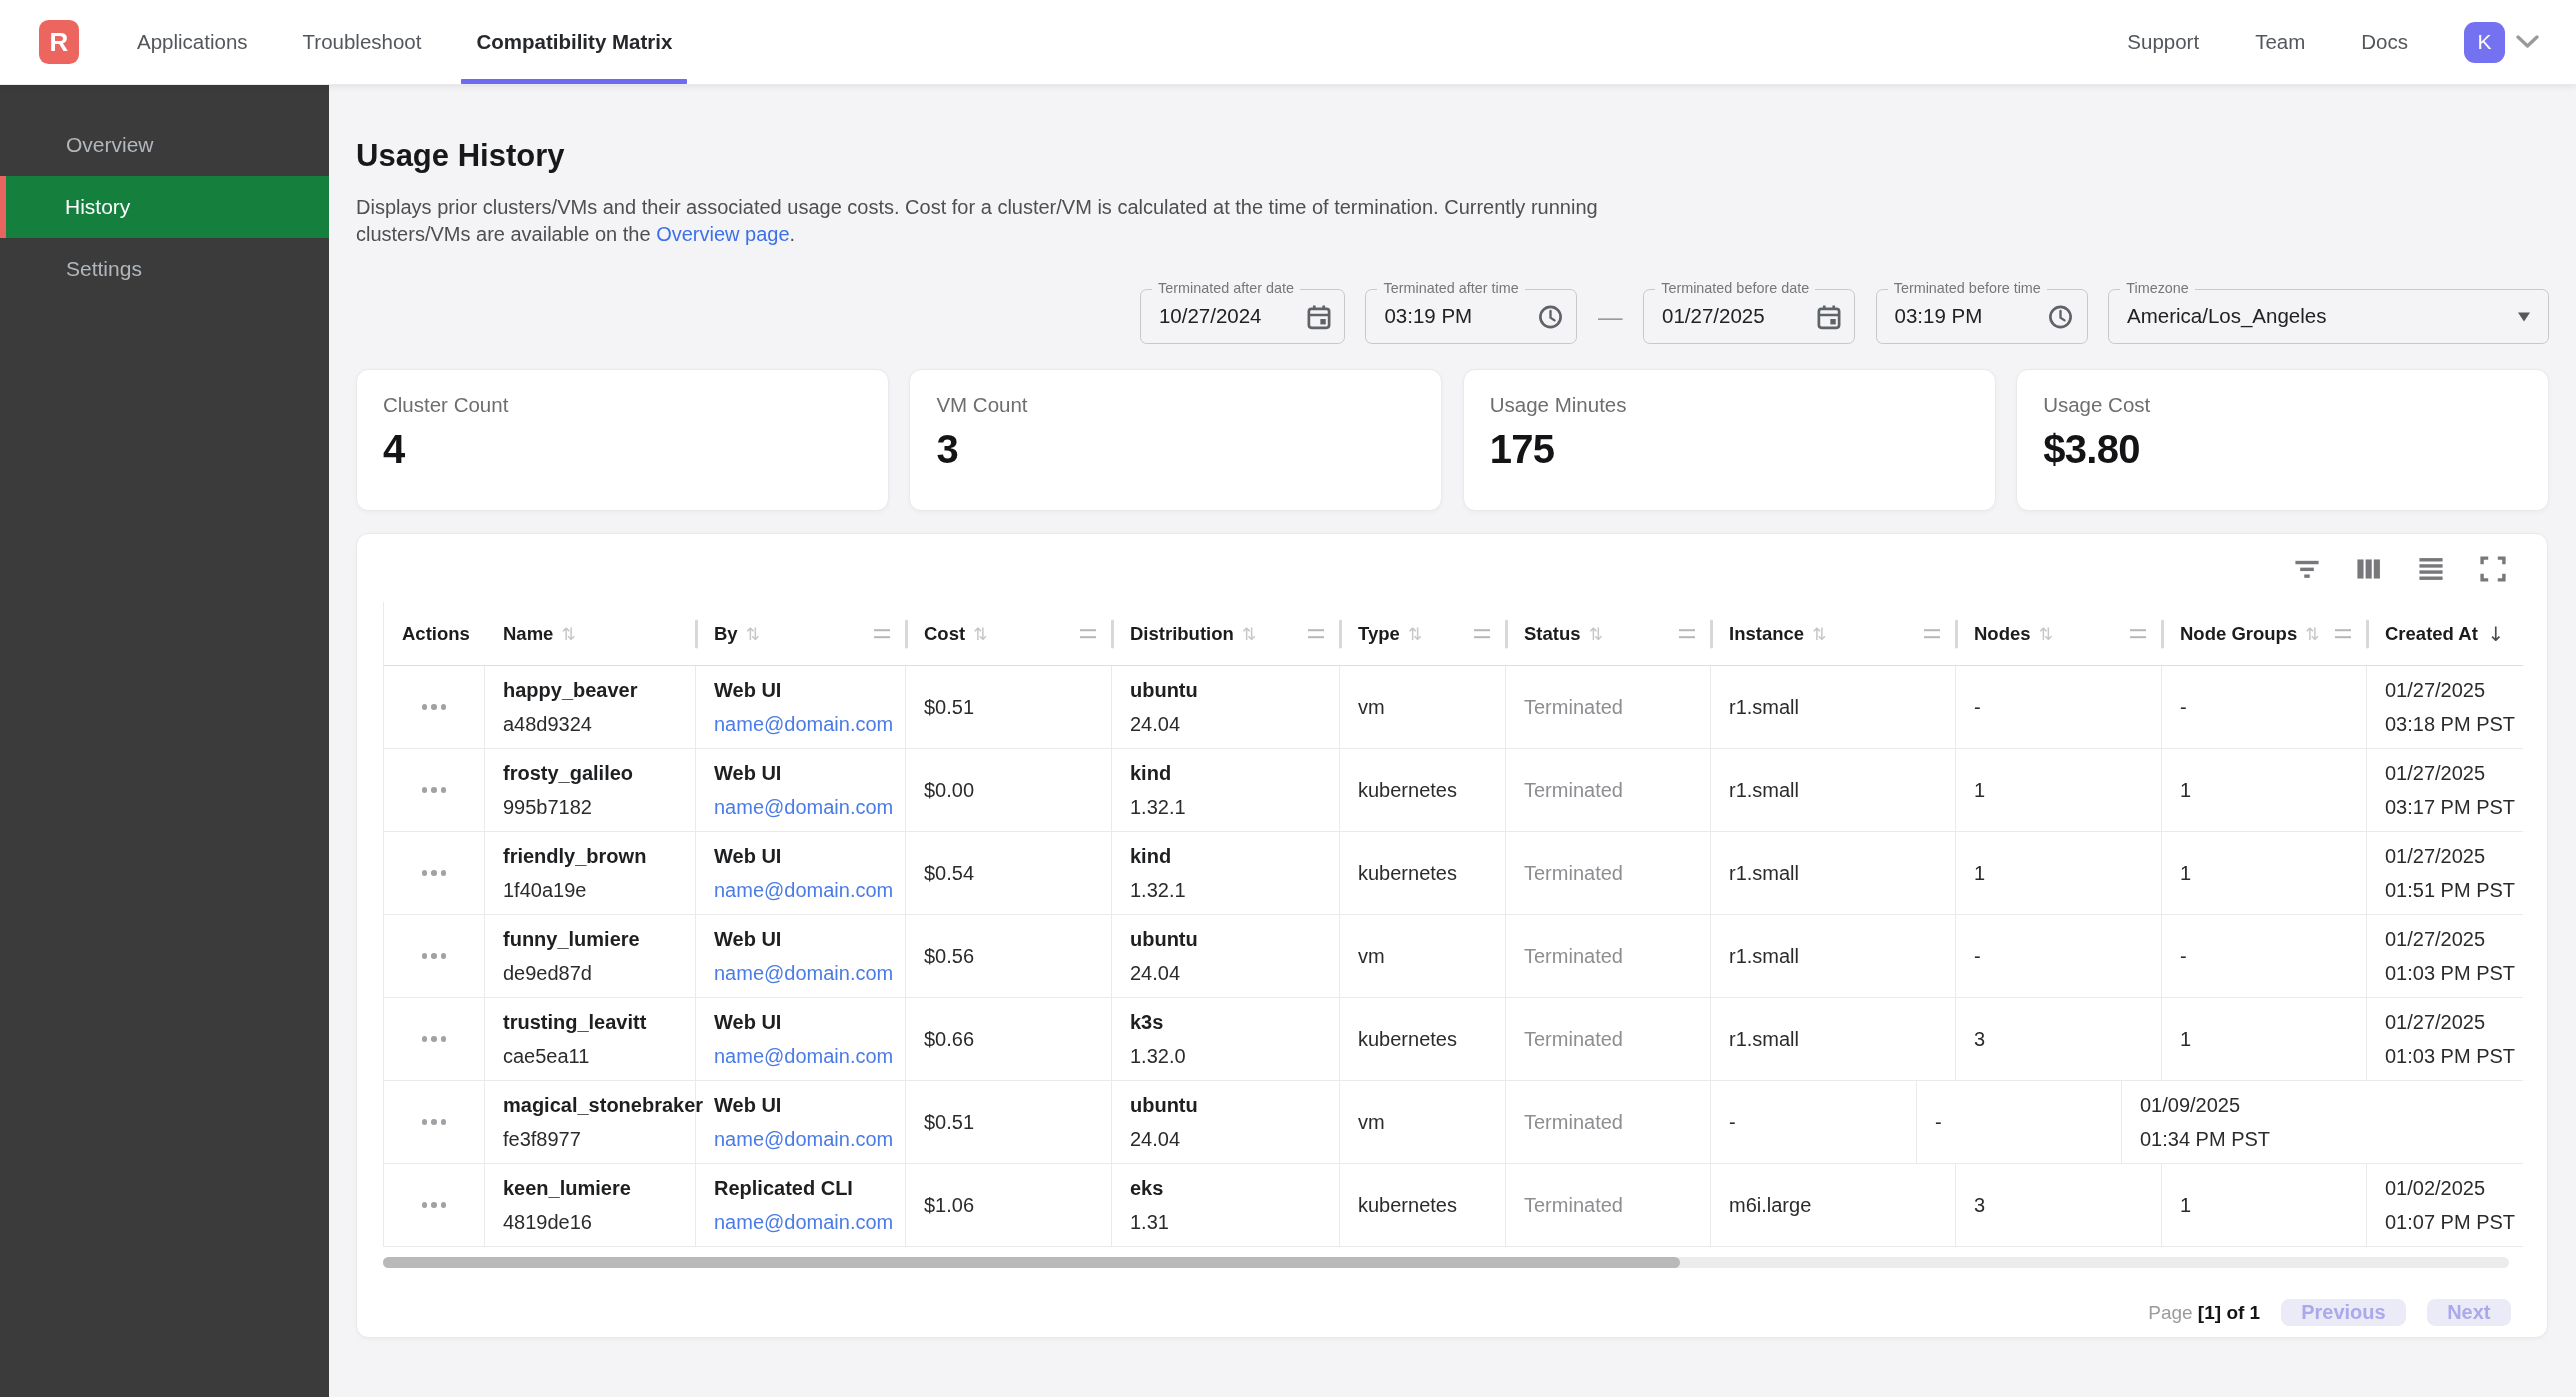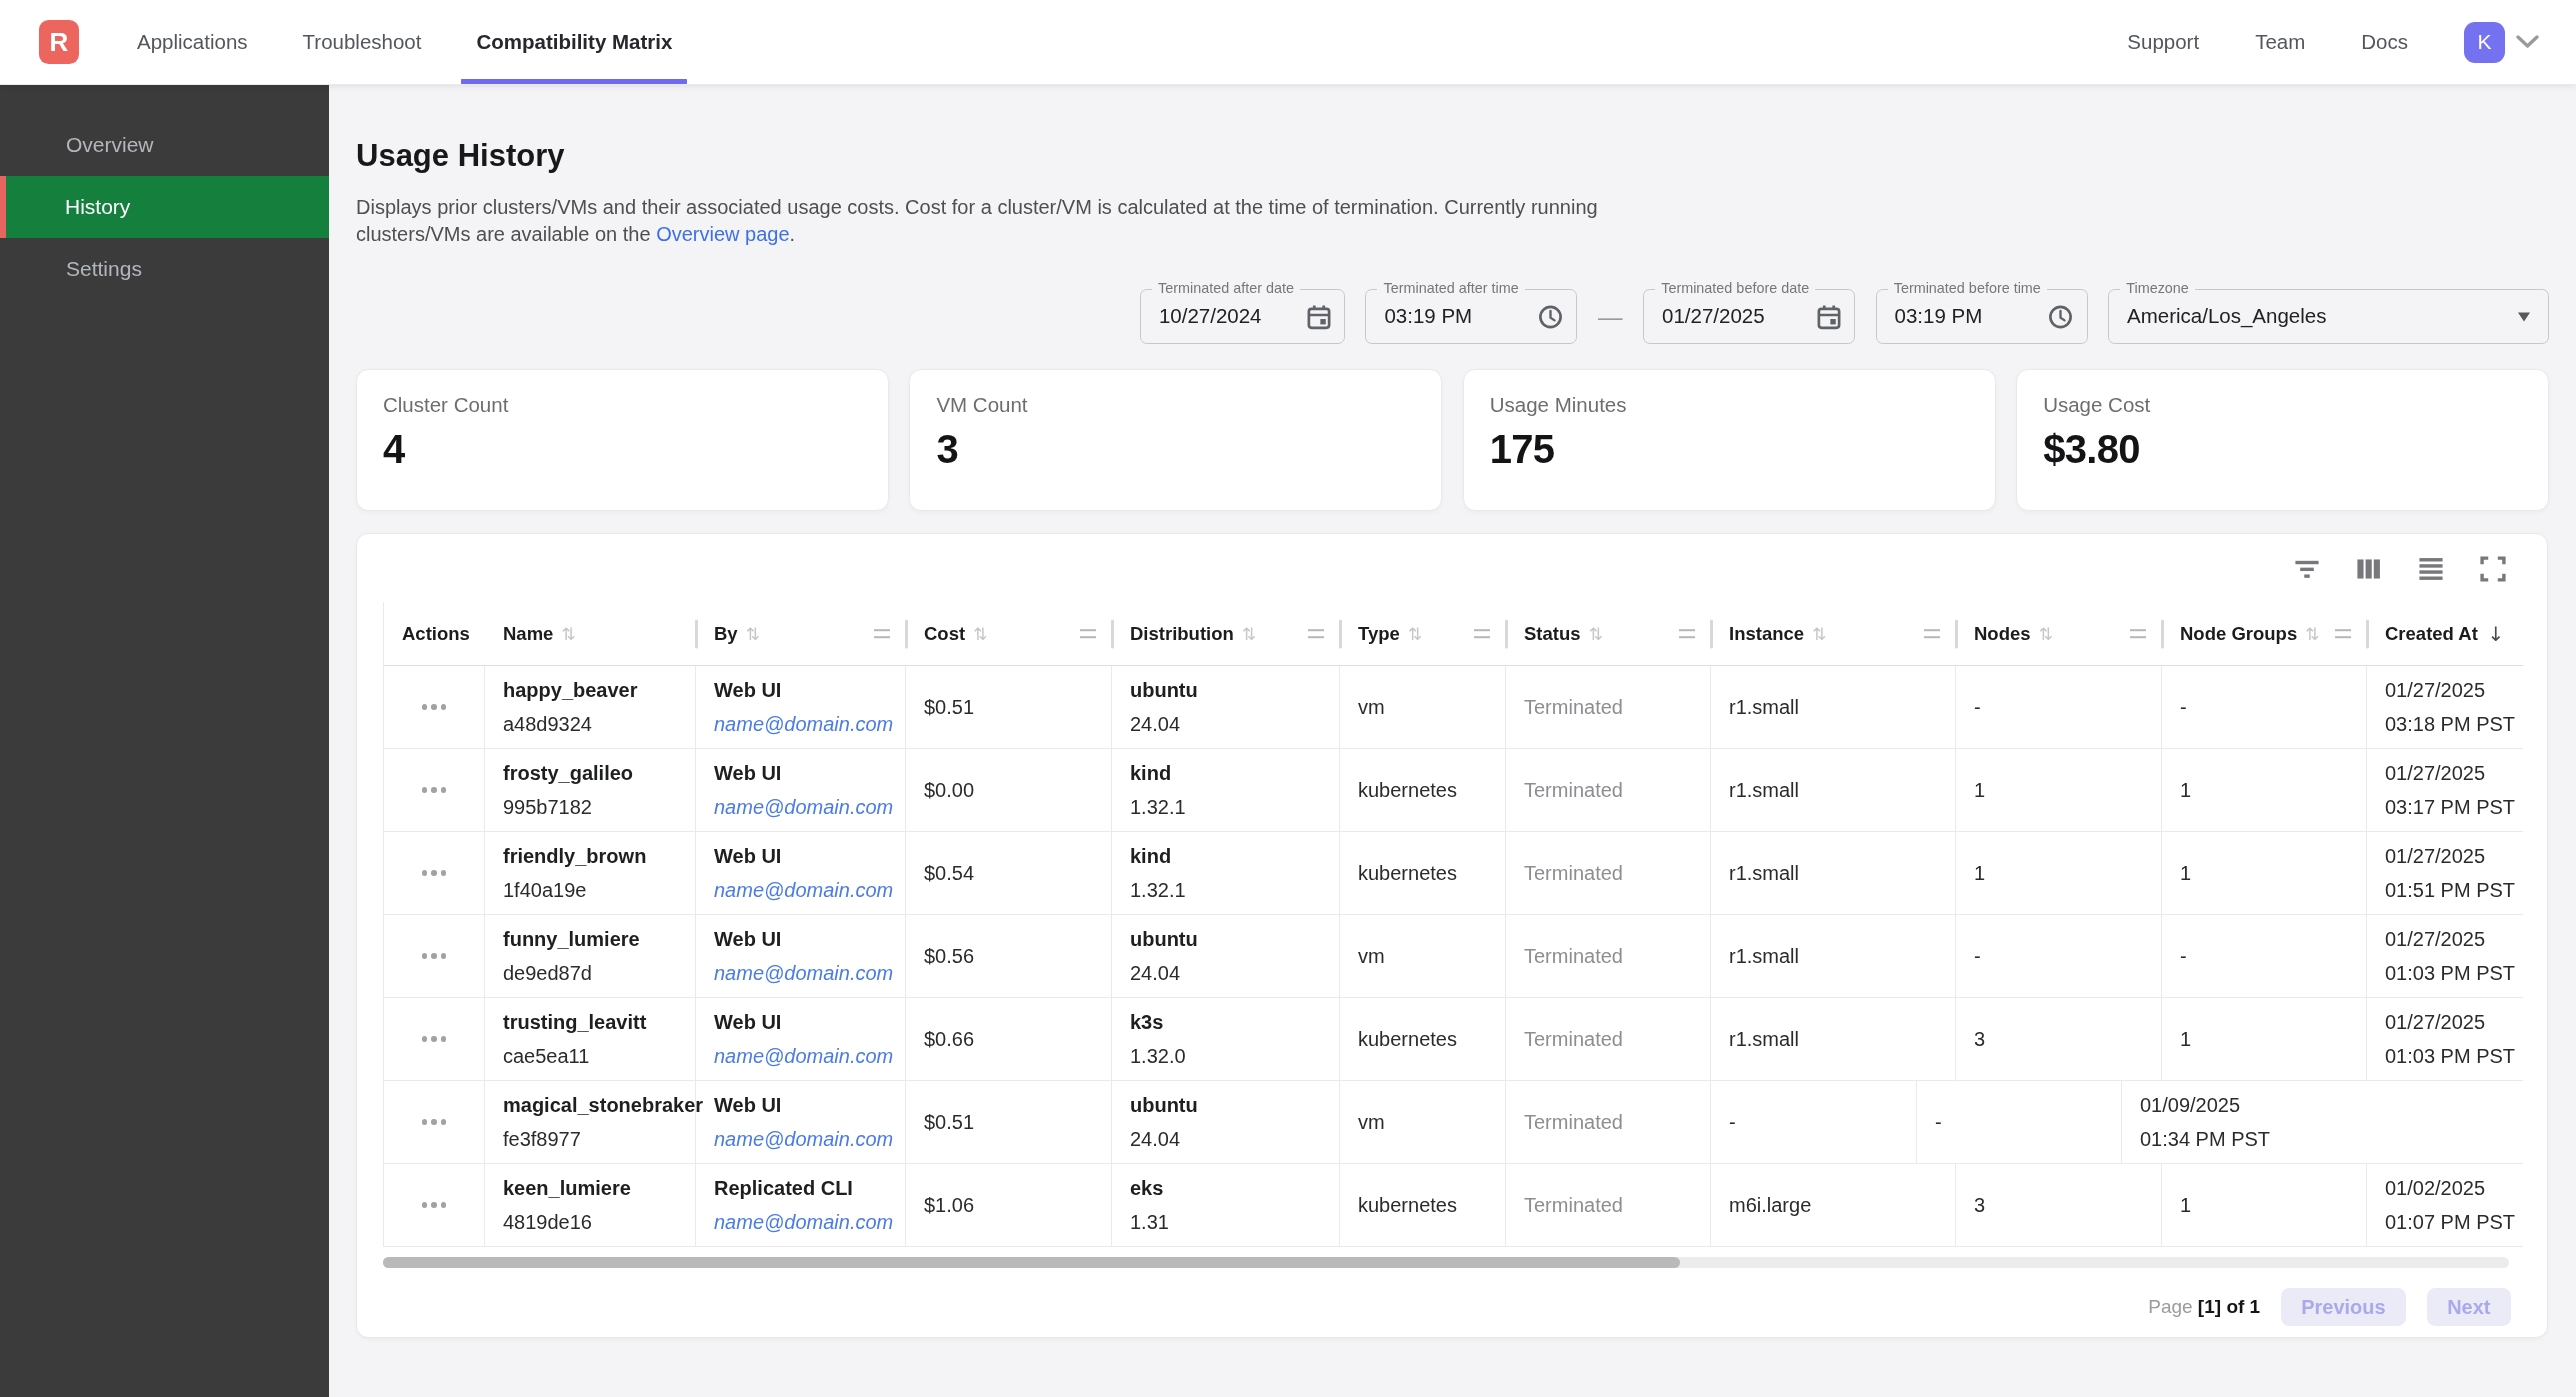--- a/index.html
+++ b/index.html
@@ -78,33 +78,33 @@
   .menu-icon { position:absolute; right:16.4px; top:50%; transform:translateY(-50%); width:15.7px; height:9.6px;
                border-top:2.7px solid #b7b7bb; border-bottom:2.7px solid #b7b7bb; cursor:pointer; }
   .divider { position:absolute; right:-2.1px; top:50%; transform:translateY(-50%); width:3.4px; height:29px;
              border-radius:2.1px; background:#d8d8db; cursor:col-resize; }
 
   .g-row { display:flex; height:83px; border-bottom:1.4px solid #eaeaed; background:#fff; }
   .g-cell { flex:0 0 auto; display:flex; flex-direction:column; justify-content:center; gap:11px;
             padding-left:18px; font-size:20px; color:#2a2b2d; border-right:1.4px solid #eaeaed; line-height:23px; }
   .g-cell.last { border-right:none; }
   .g-cell .bold { font-weight:700; color:#1e1f21; }
-  .g-cell .link { color:#4a7be6; text-decoration:none; cursor:pointer;font-style:italic; }
+  .g-cell .link { color:#4a7be6; text-decoration:none; cursor:pointer; }
   .g-cell .status { color:#8e8e92; }
   .g-cell.center { align-items:center; padding-left:0; }
   .dots { display:flex; gap:4.1px; cursor:pointer; padding:6.8px; }
   .dots i { width:5.5px; height:5.5px; border-radius:50%; background:#a2a2a6; }
 
   .hscroll { position:absolute; left:26px; right:38px; top:723px; height:11px; background:#ececef; border-radius:5.5px; }
   .hscroll .thumb { width:61%; height:100%; background:#b9b9bc; border-radius:5.5px; cursor:grab; }
 
   .pager { position:absolute; right:36px; bottom:11px; display:flex; align-items:center; gap:20.5px; }
   .page-text { font-size:19px; color:#9b9b9e; }
   .page-text .strong { color:#151517; font-weight:700; }
-  .pg-btn { height:38px; padding:0 20.5px; border:none; border-radius:8.2px; background:#ebebf8; color:#a9a9ec;
+  .pg-btn { height:27px; padding:0 20.5px; border:none; border-radius:8.2px; background:#ebebf8; color:#a9a9ec;
             font-size:20px; font-weight:700; font-family:inherit; cursor:pointer; }
 
   svg { display:block; }
 </style>
 </head>
 <body>
 
 <header class="topnav">
   <div class="logo">
       <span>R</span>

